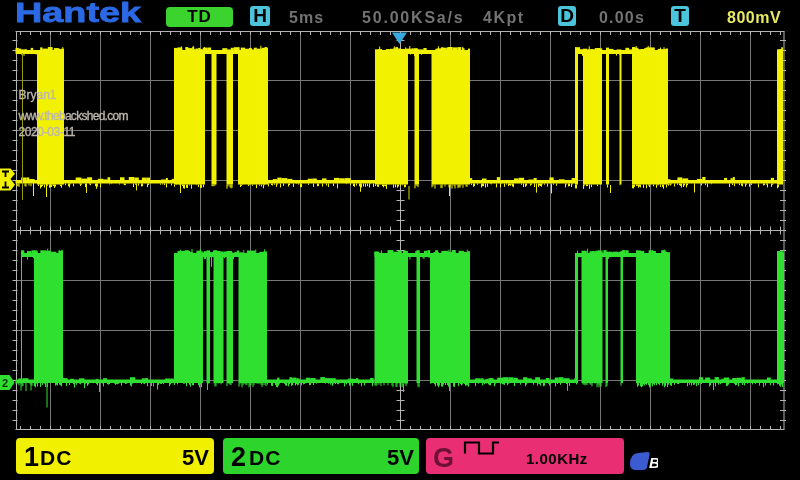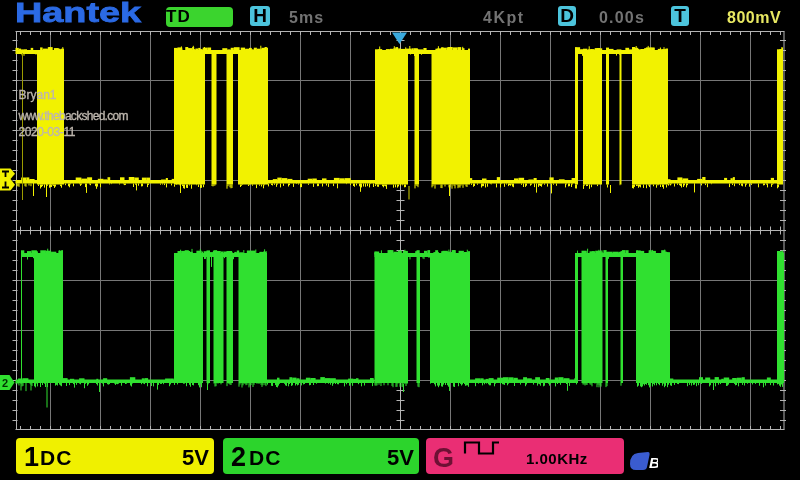--- a/index.html
+++ b/index.html
@@ -1118,23 +1118,24 @@
 <path d="M2 171.5 h7 M5.5 171.5 v5.5" stroke="#000" stroke-width="1.8" fill="none"></path>
 <path d="M5.5 181.5 v6 M2 187.5 h7" stroke="#000" stroke-width="1.8" fill="none"></path>
 <polygon points="0,375 9.5,375 14.5,382.5 9.5,390 0,390" fill="#30e030"></polygon>
 <text x="2" y="387" font-size="11" font-weight="bold" fill="#003300">2</text>
 <text x="18.5" y="98.5" font-size="12" fill="#bdb6ad" stroke="#bdb6ad" stroke-width="0.35">Bryan1</text>
 <text x="18.5" y="120" font-size="12" textLength="110" fill="#bdb6ad" stroke="#bdb6ad" stroke-width="0.35">www.thebackshed.com</text>
 <text x="18.5" y="136" font-size="12" textLength="57" fill="#bdb6ad" stroke="#bdb6ad" stroke-width="0.35">2020-03-11</text>
 </svg>
 
 <div class="abs" style="left:15px;top:-2px;color:#2b6ae4;font-weight:bold;font-size:27px;-webkit-text-stroke:0.8px #2b6ae4;transform:scaleX(1.4);transform-origin:0 0">Hantek</div>
-<div class="abs" style="left:166px;top:7px;width:67px;height:20px;background:#3bd42e;border-radius:4px;color:#000;font-weight:bold;font-size:17px;line-height:20px;letter-spacing:1px">TD</div>
+<div class="abs" style="left:166px;top:7px;width:67px;height:20px;background:#3bd42e;border-radius:4px;color:#000;font-weight:bold;font-size:17px;text-align:center;line-height:20px;letter-spacing:1px">TD</div>
 <div class="abs cyb" style="left:250px;top:6px;width:20px">H</div>
 <div class="abs wtxt" style="left:289px;top:9px;letter-spacing:1px">5ms</div>
+<div class="abs wtxt" style="left:362px;top:9px;letter-spacing:1.8px">50.00KSa/s</div>
 <div class="abs wtxt" style="left:483px;top:9px;letter-spacing:1.5px">4Kpt</div>
 <div class="abs cyb" style="left:558px;top:6px;width:18px">D</div>
 <div class="abs wtxt" style="left:599px;top:9px;letter-spacing:1.2px">0.00s</div>
 <div class="abs cyb" style="left:671px;top:6px;width:18px">T</div>
 <div class="abs" style="left:727px;top:9px;color:#e8e862;font-weight:bold;font-size:16px;letter-spacing:0.5px">800mV</div>
 
 <div class="abs" style="left:16px;top:438px;width:198px;height:36px;background:#f0f000;border-radius:4px;color:#000">
   <span class="abs" style="left:8px;top:4px;font-size:27px;font-weight:bold">1</span>
   <span class="abs" style="left:24px;top:8px;font-size:21px;font-weight:bold;letter-spacing:1px">DC</span>
   <span class="abs" style="right:5px;top:7px;font-size:22px;font-weight:bold">5V</span>

